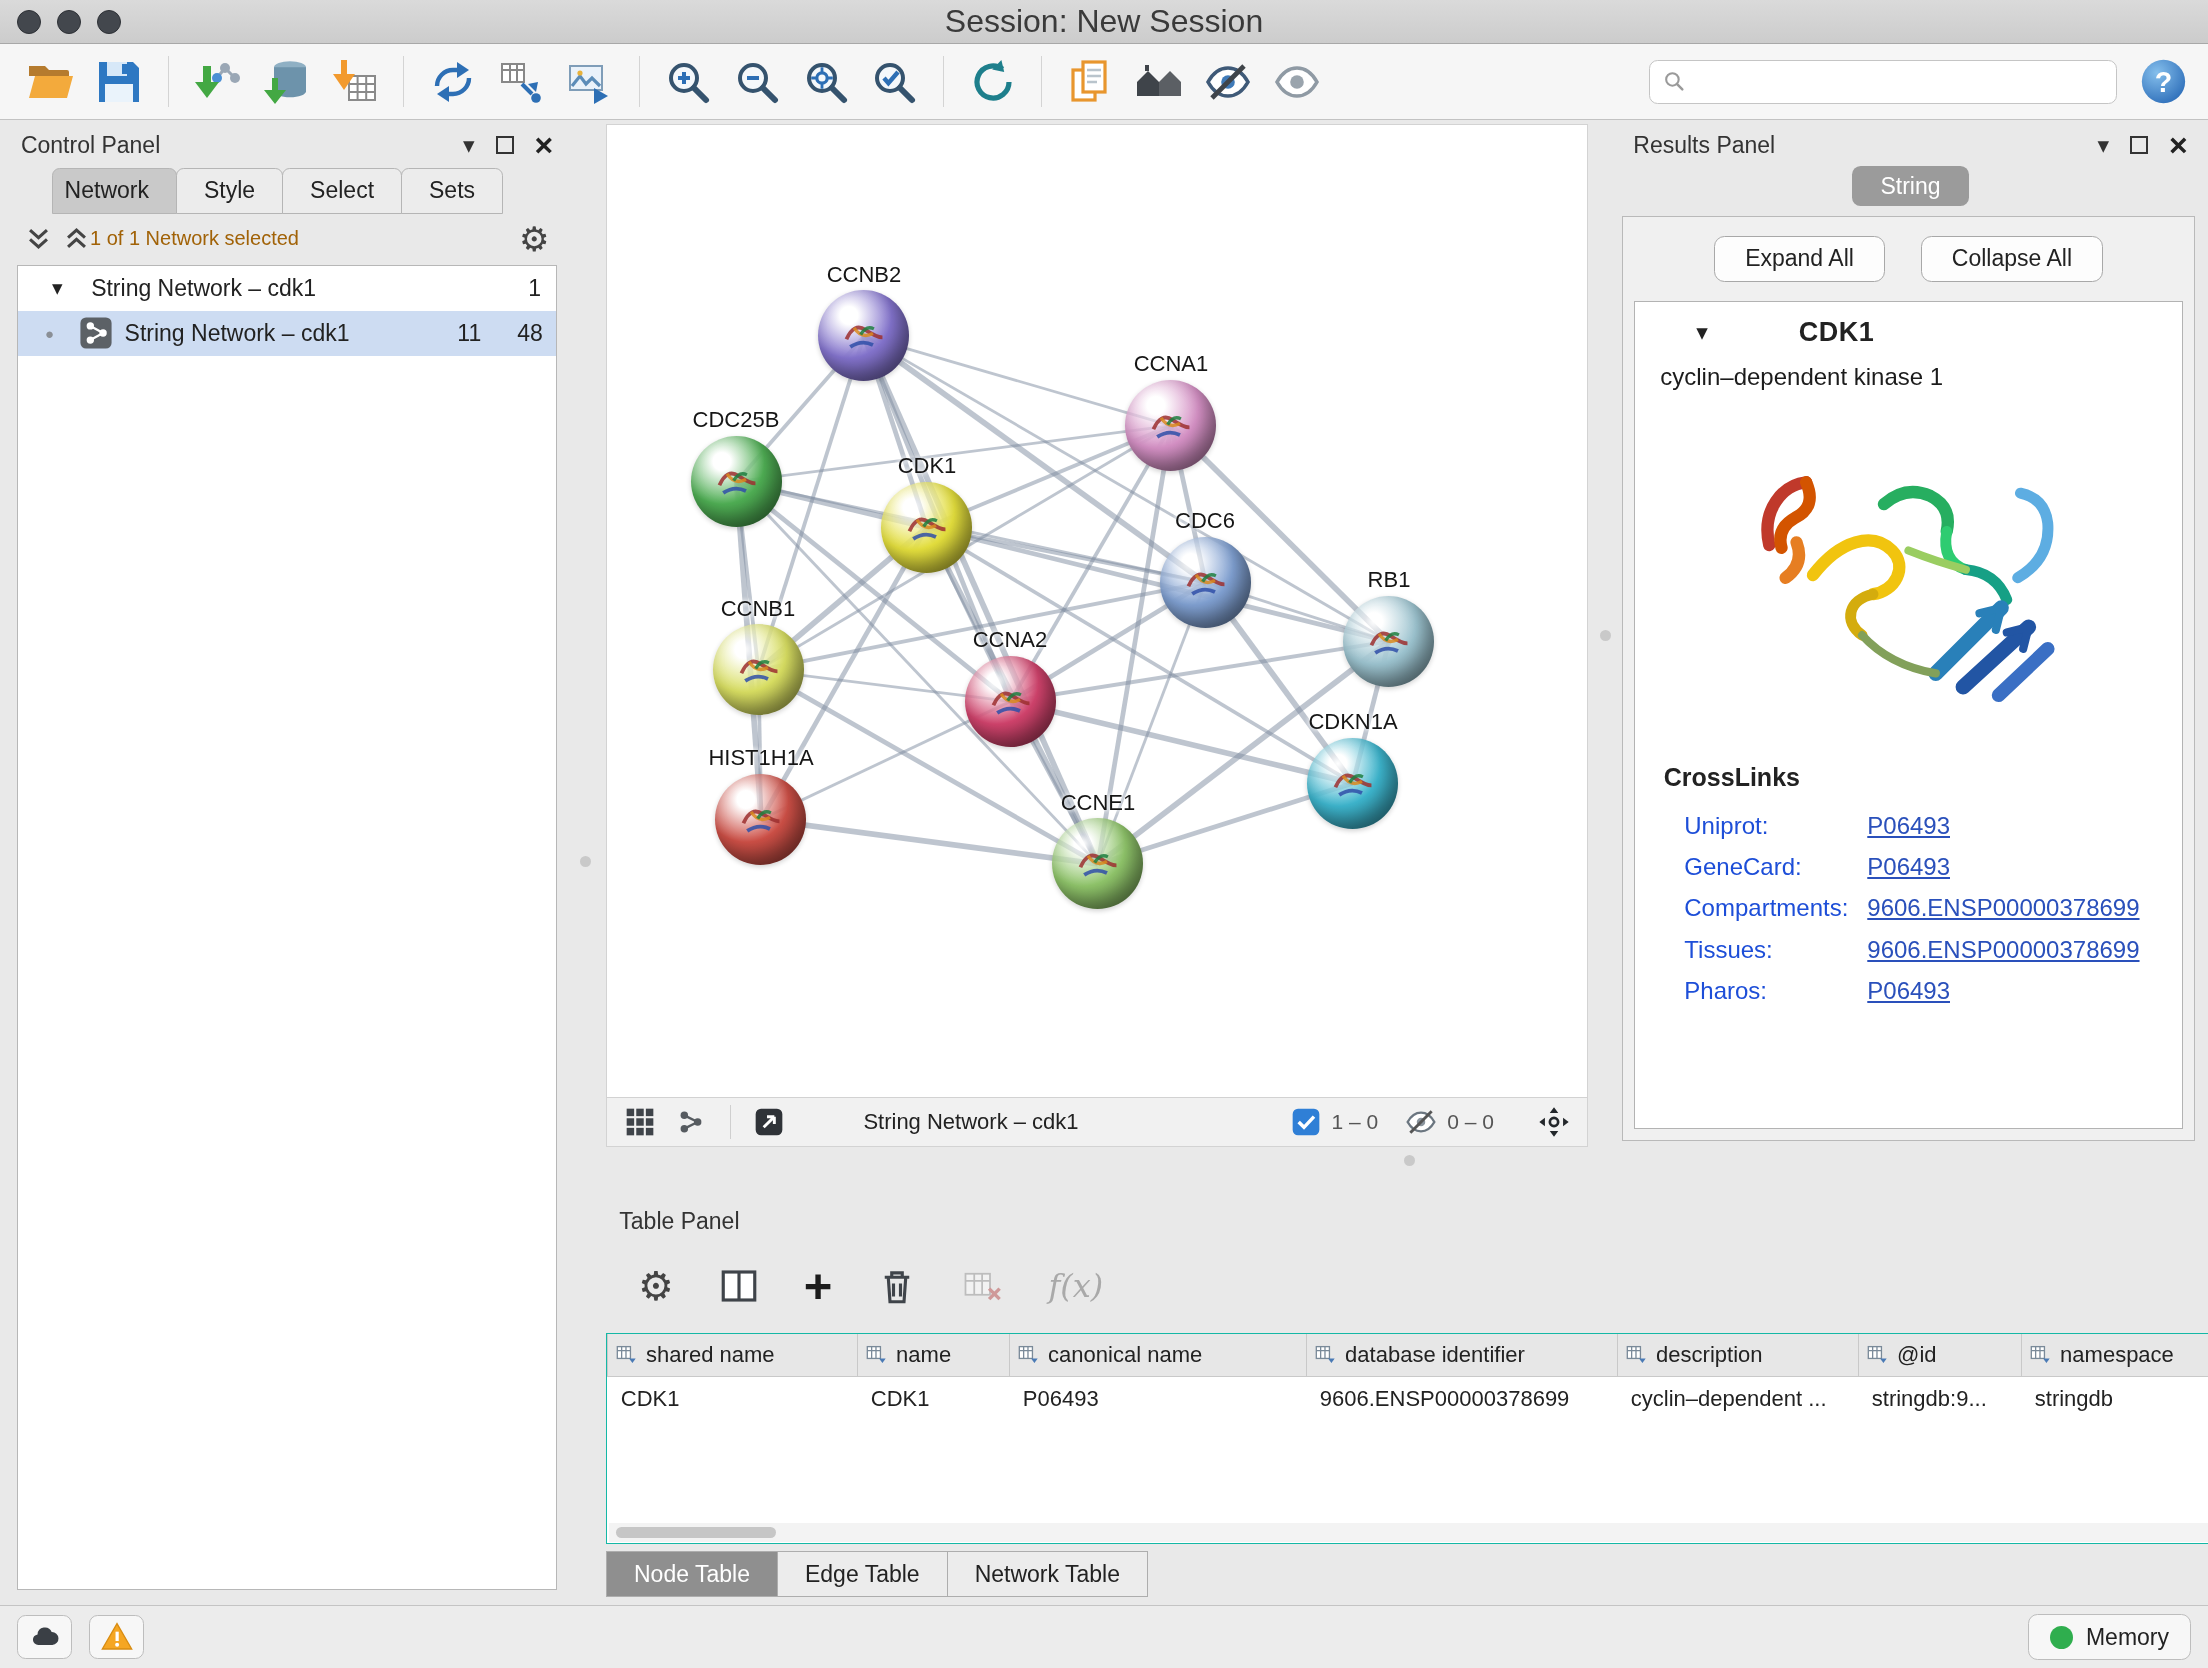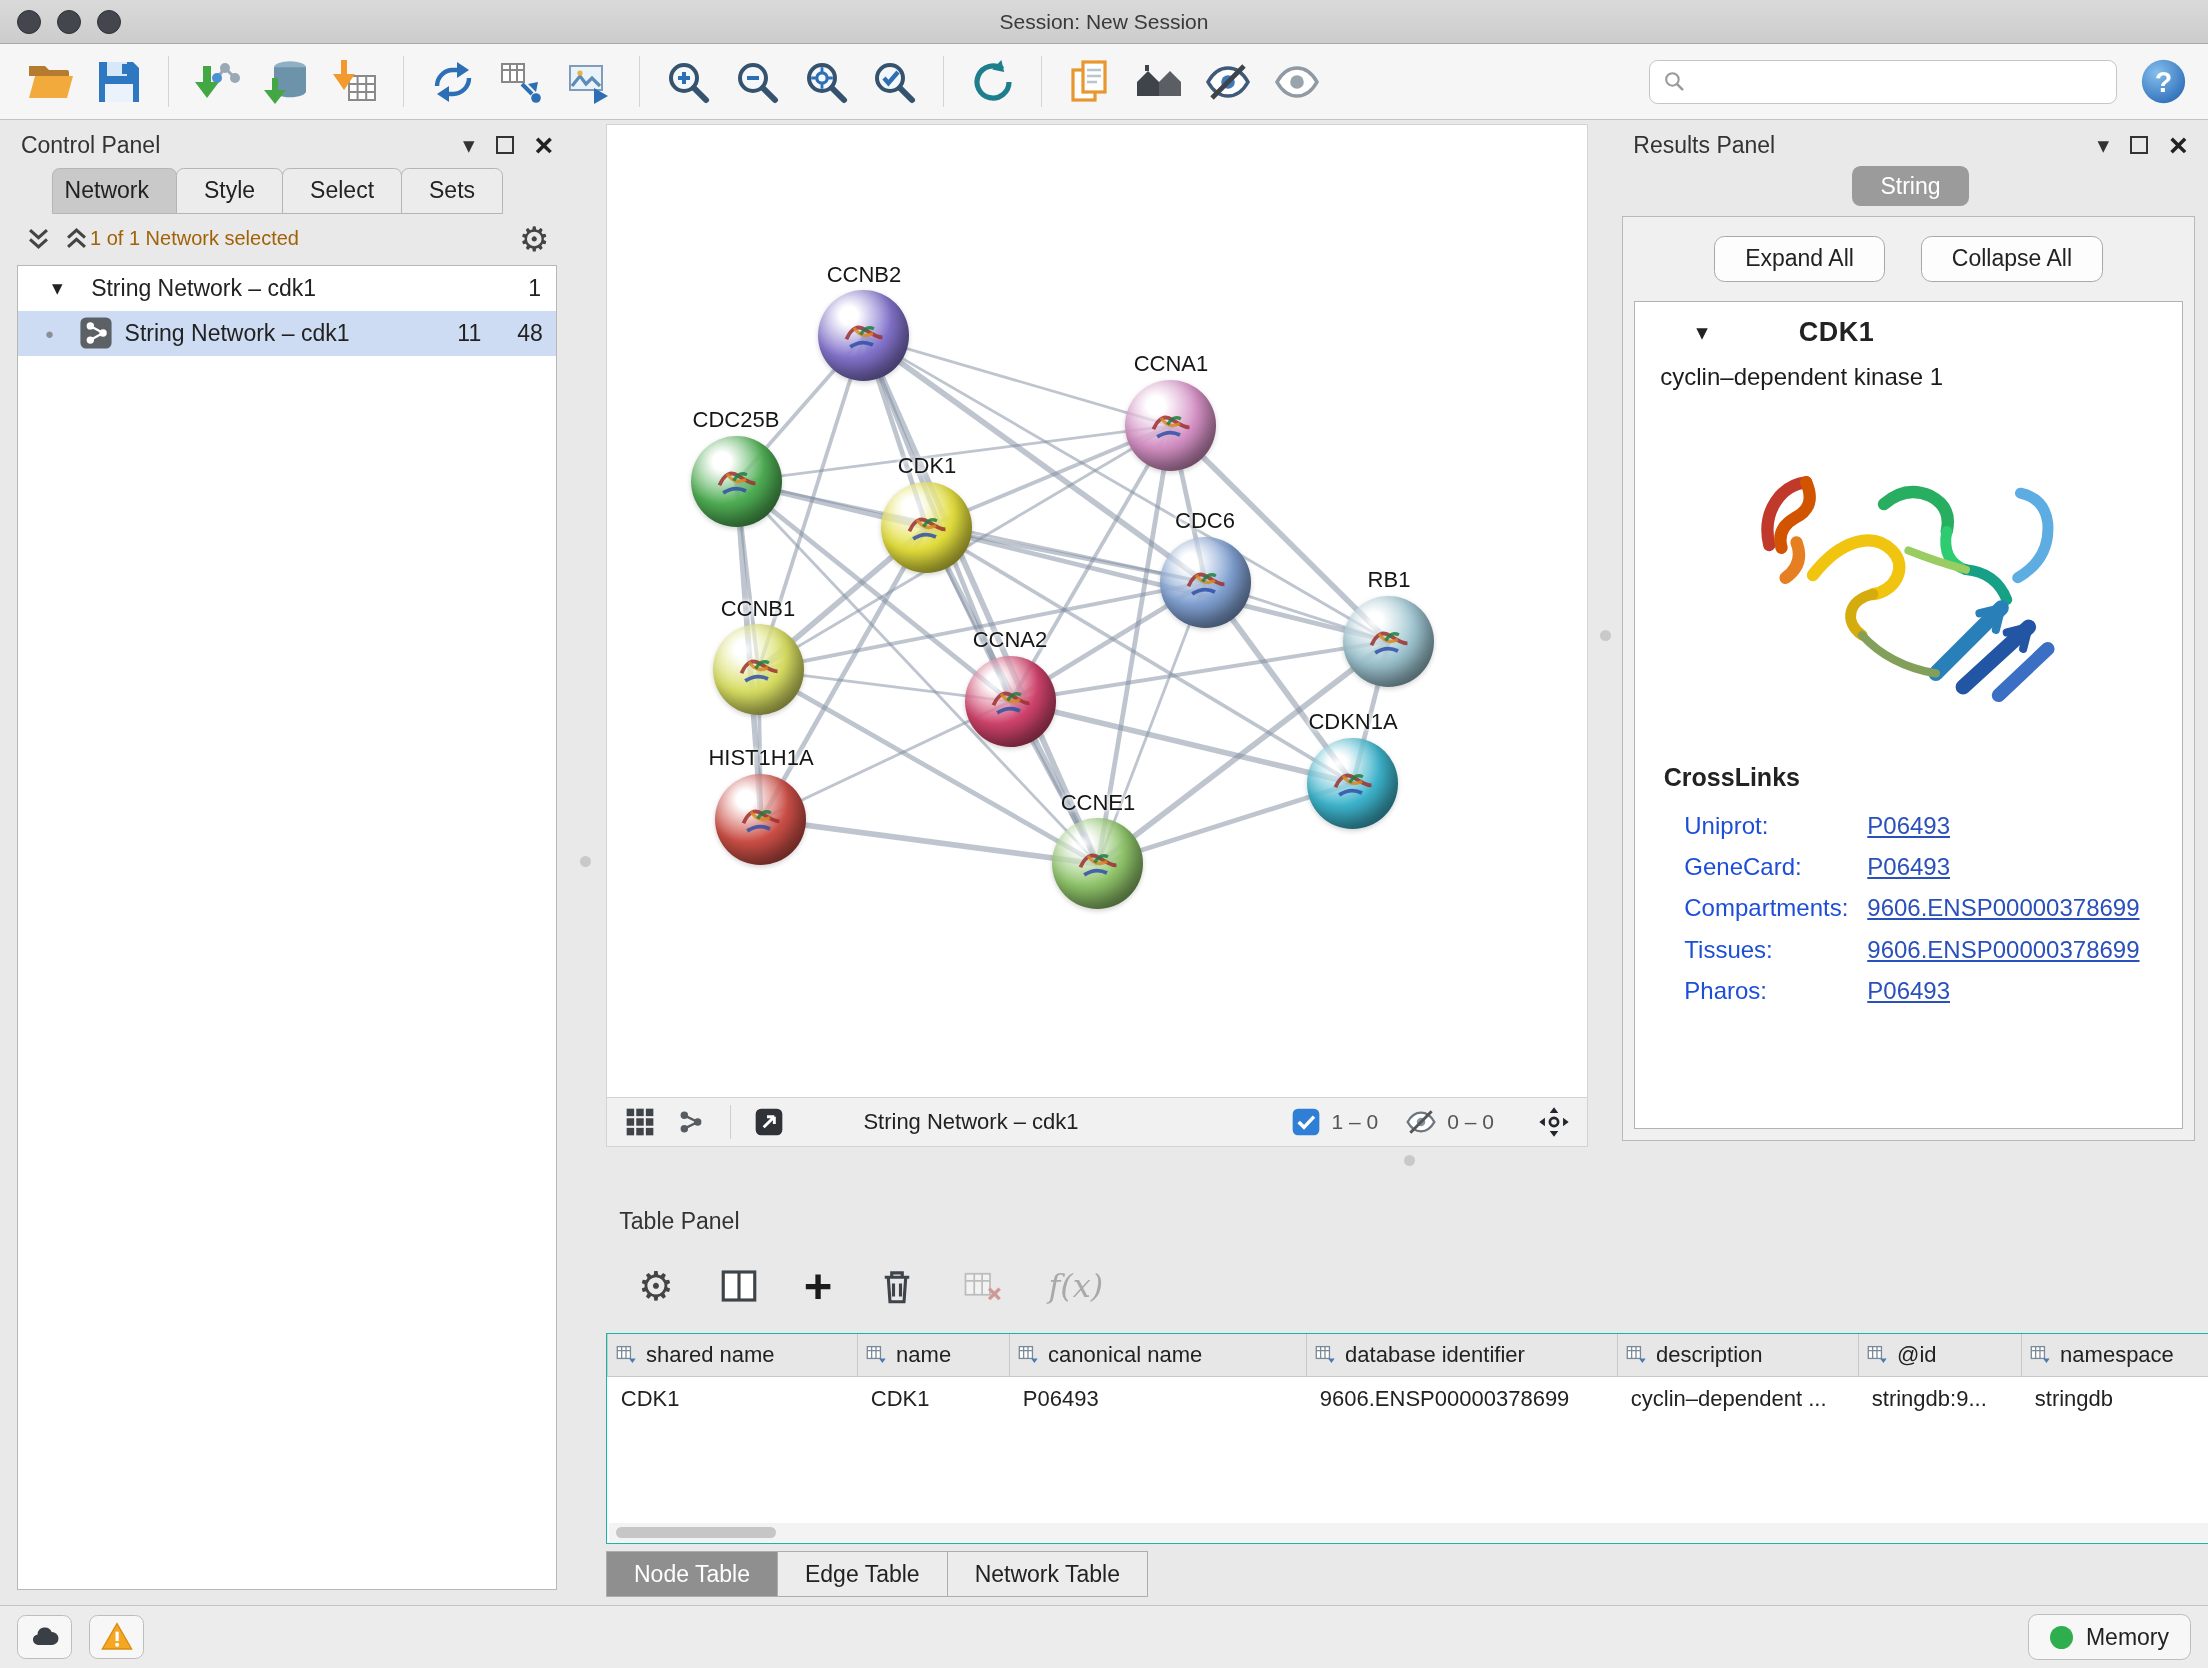--- a/index.html
+++ b/index.html
@@ -10,21 +10,21 @@
     position:relative; overflow:hidden; font-size:21px;
   }
   svg { display:block; }
 
   
   .titlebar { position:absolute; top:0; left:0; right:0; height:44px;
     background:linear-gradient(#dadada,#cccccc); border-bottom:1px solid #a8a8a8;
     display:flex; align-items:center; justify-content:center; }
   .traffic { position:absolute; left:17px; top:9.5px; display:flex; gap:16px; }
   .traffic span { width:24px; height:24px; border-radius:50%; background:#43474d; border:1px solid #2e3136; }
-  .window-title { font-size:21px; color:#3a3a3a; }
+  .window-title { font-size:32px; color:#3a3a3a; }
 
   
   .toolbar { position:absolute; top:44px; left:0; right:0; height:76px;
     background:#f6f6f6; border-bottom:1px solid #c2c2c2;
     display:flex; align-items:center; padding:0 19px; gap:5.7px; }
   .tb-btn { width:63px; height:63px; display:flex; align-items:center; justify-content:center; border-radius:7.6px; }
   .tb-btn svg { width:48px; height:48px; }
   .tb-sep { width:1px; height:51px; background:#d4d4d4; margin:0 11.4px; }
   .search-box { margin-left:auto; width:468px; height:44px; background:#fff;
     border:1px solid #c5c5c5; border-radius:8.6px; display:flex; align-items:center; padding:0 11.4px; gap:9.5px; }

